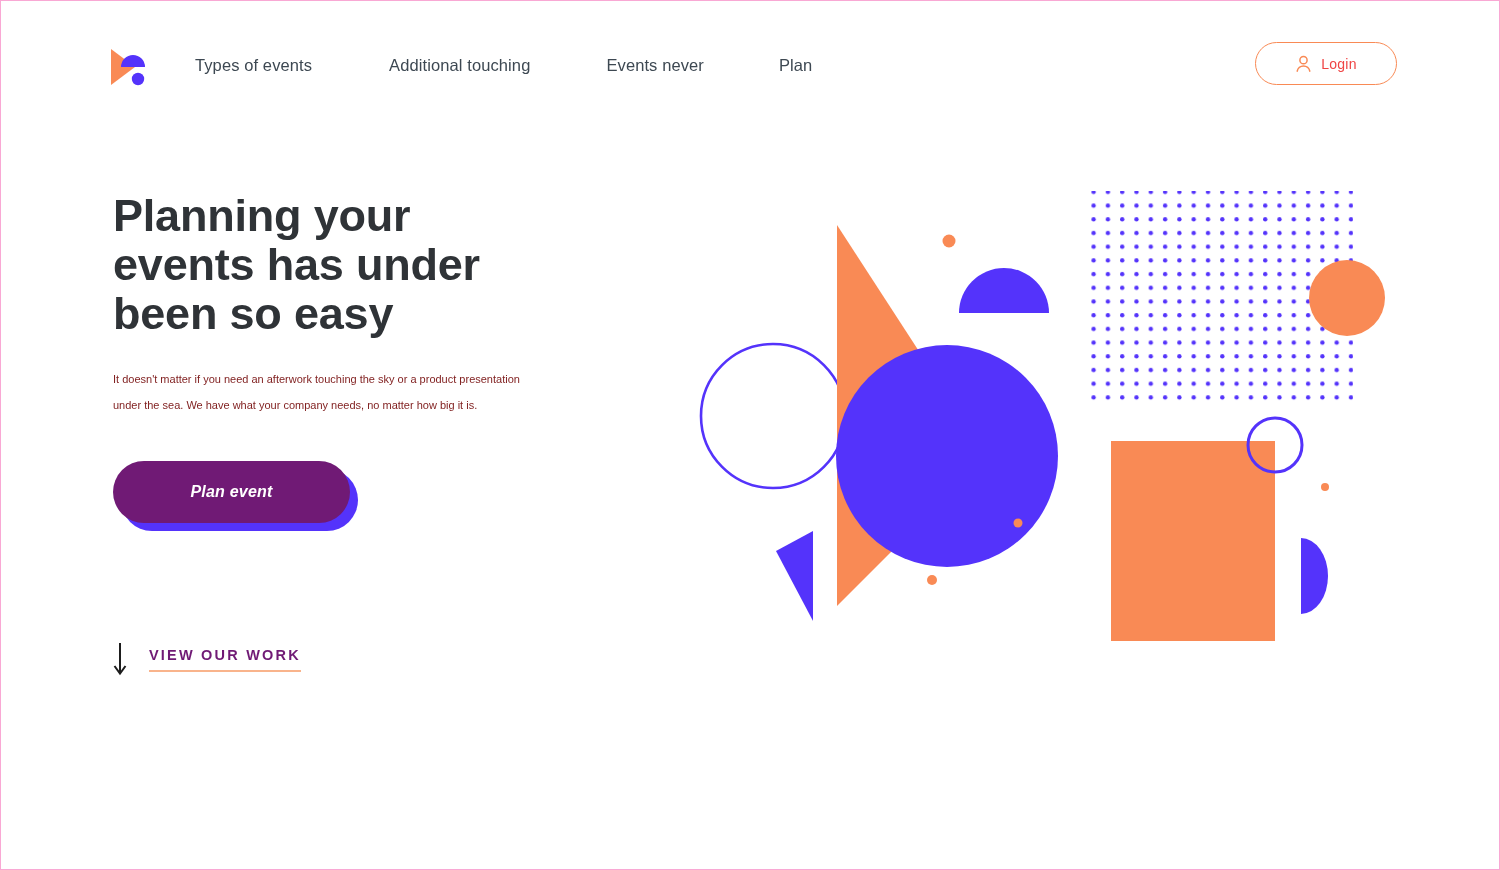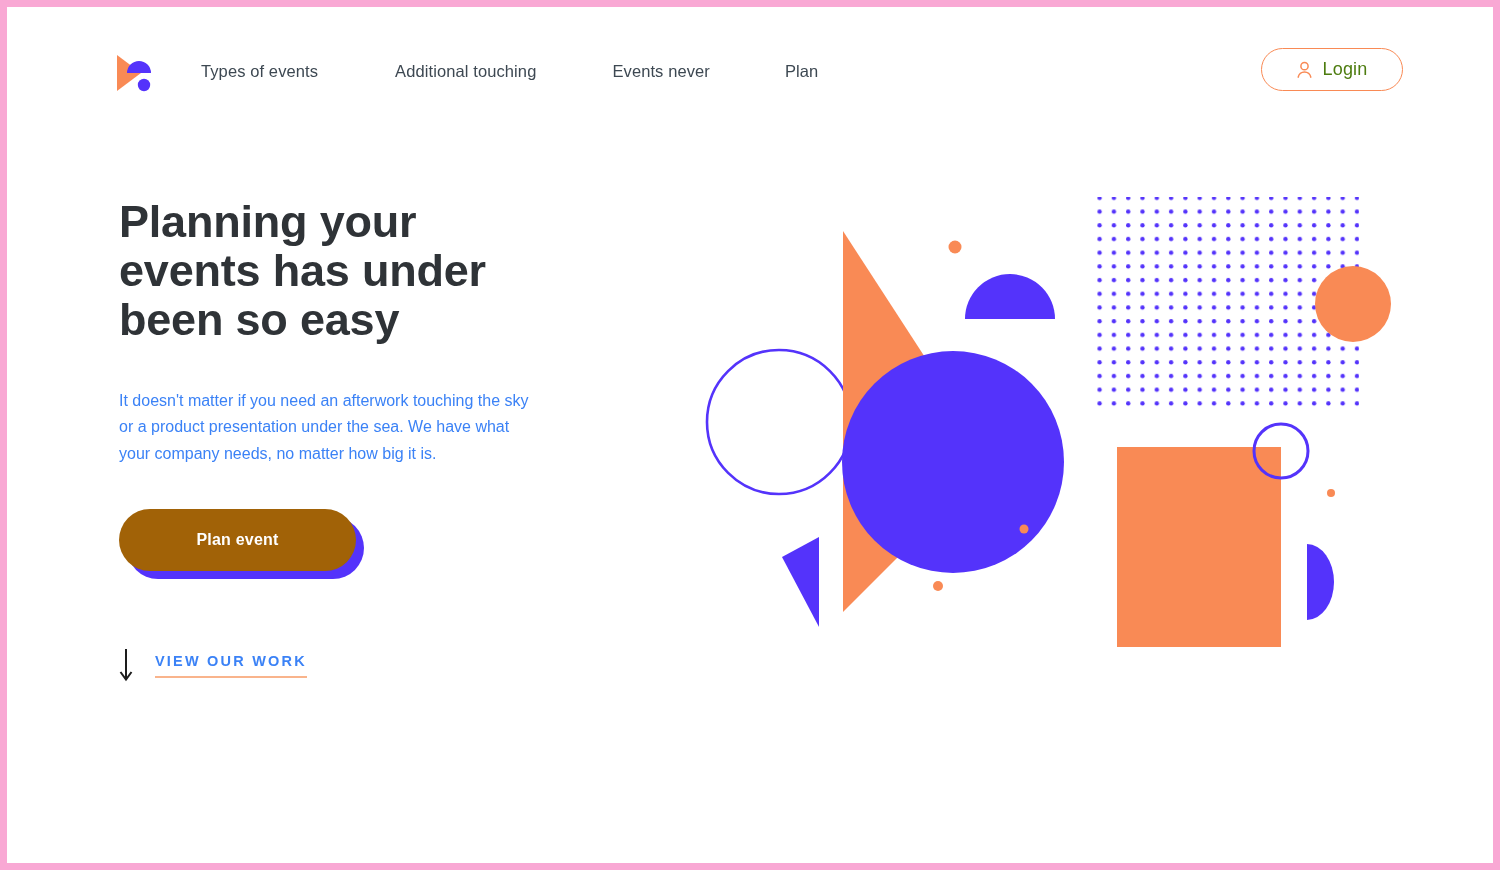--- a/index.html
+++ b/index.html
@@ -8,21 +8,21 @@
     height: 870px;
     font-family: "Liberation Sans", sans-serif;
     background: #ffffff;
     overflow: hidden;
   }
   .page {
     position: relative;
     width: 1500px;
     height: 870px;
     background: #ffffff;
-    border: 7px solid #f9a8d4;
+    border: 1px solid #f9a8d4;
     overflow: hidden;
   }
 
   
   .header {
     position: absolute;
     top: 0; left: 0;
     width: 1498px;
     height: 128px;
     display: flex;
@@ -65,45 +65,45 @@
     border: 1.6px solid #f98a55;
     border-radius: 22px;
     background: #ffffff;
     display: flex;
     align-items: center;
     justify-content: center;
     gap: 9px;
     cursor: pointer;
   }
   .login-btn .login-label {
-    font-size: 18px;
-    color: #4d7c0f;
+    font-size: 14px;
+    color: #ef4444;
     letter-spacing: 0.2px;
   }
 
   
   .hero-left {
     position: absolute;
     left: 112px;
     top: 190px;
     width: 430px;
   }
   .headline {
     font-size: 45px;
     line-height: 49px;
     font-weight: bold;
     color: #2f3337;
     letter-spacing: -0.2px;
     width: 420px;
   }
   .subtext {
-    margin-top: 44px;
-    font-size: 16px;
+    margin-top: 28px;
+    font-size: 11px;
     line-height: 26.3px;
-    color: #3b82f6;
+    color: #7f1d1d;
     width: 412px;
   }
 
   .cta-wrap {
     position: relative;
     margin-top: 42px;
     width: 250px;
     height: 72px;
   }
   .cta-shadow {
@@ -114,46 +114,47 @@
     height: 62px;
     background: #5433fb;
     border-radius: 31px;
   }
   .cta-btn {
     position: absolute;
     left: 0;
     top: 0;
     width: 237px;
     height: 62px;
-    background: #a16207;
+    background: #701a75;
     border-radius: 31px;
     border: none;
     color: #ffffff;
     font-size: 16px;
     font-weight: bold;
     letter-spacing: 0.2px;
     font-family: "Liberation Sans", sans-serif;
     cursor: pointer;
+    font-style: italic;
   }
 
   .viewwork {
     position: absolute;
     left: 112px;
     top: 641px;
     display: flex;
     align-items: center;
     gap: 22px;
     cursor: pointer;
   }
   .arrow-down { display: block; }
   .viewwork-label {
     font-size: 14.5px;
     font-weight: bold;
     letter-spacing: 2.2px;
-    color: #3b82f6;
+    color: #701a75;
     padding-bottom: 7px;
     border-bottom: 2px solid #f9b48c;
   }
 
   
   .illustration {
     position: absolute;
     left: 690px;
     top: 175px;
     width: 720px;

